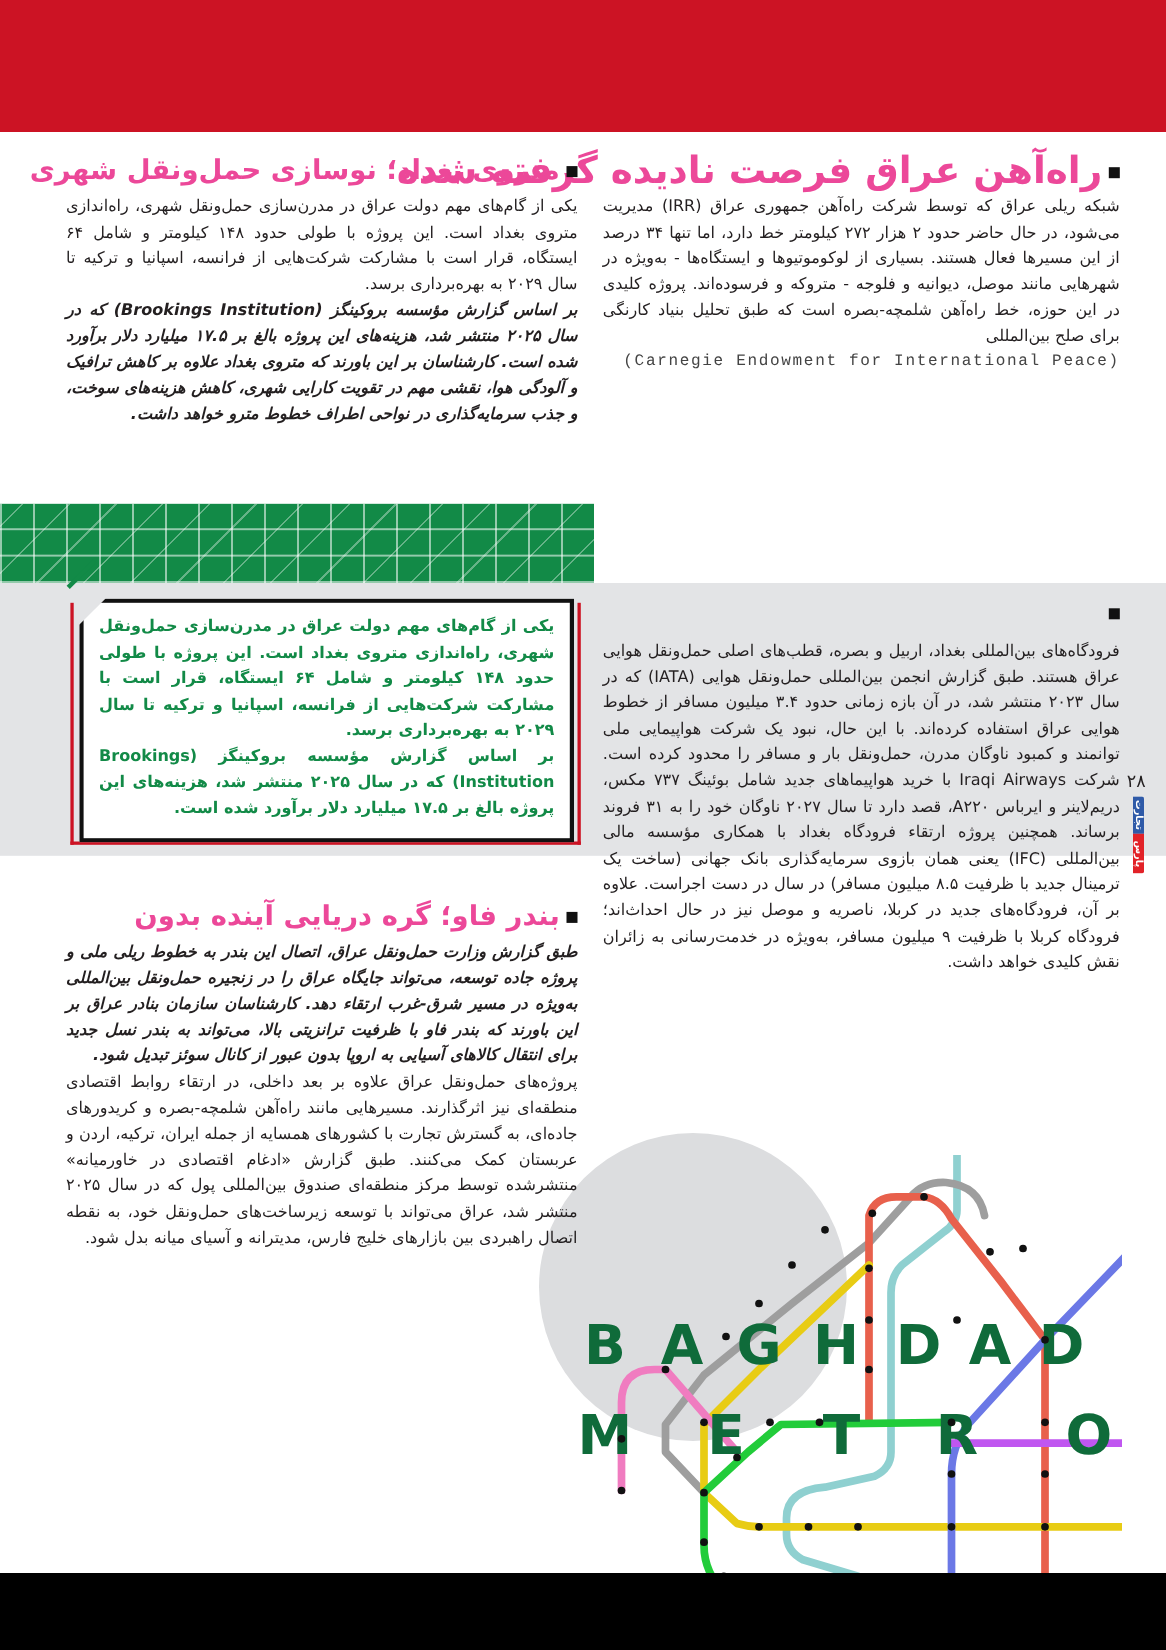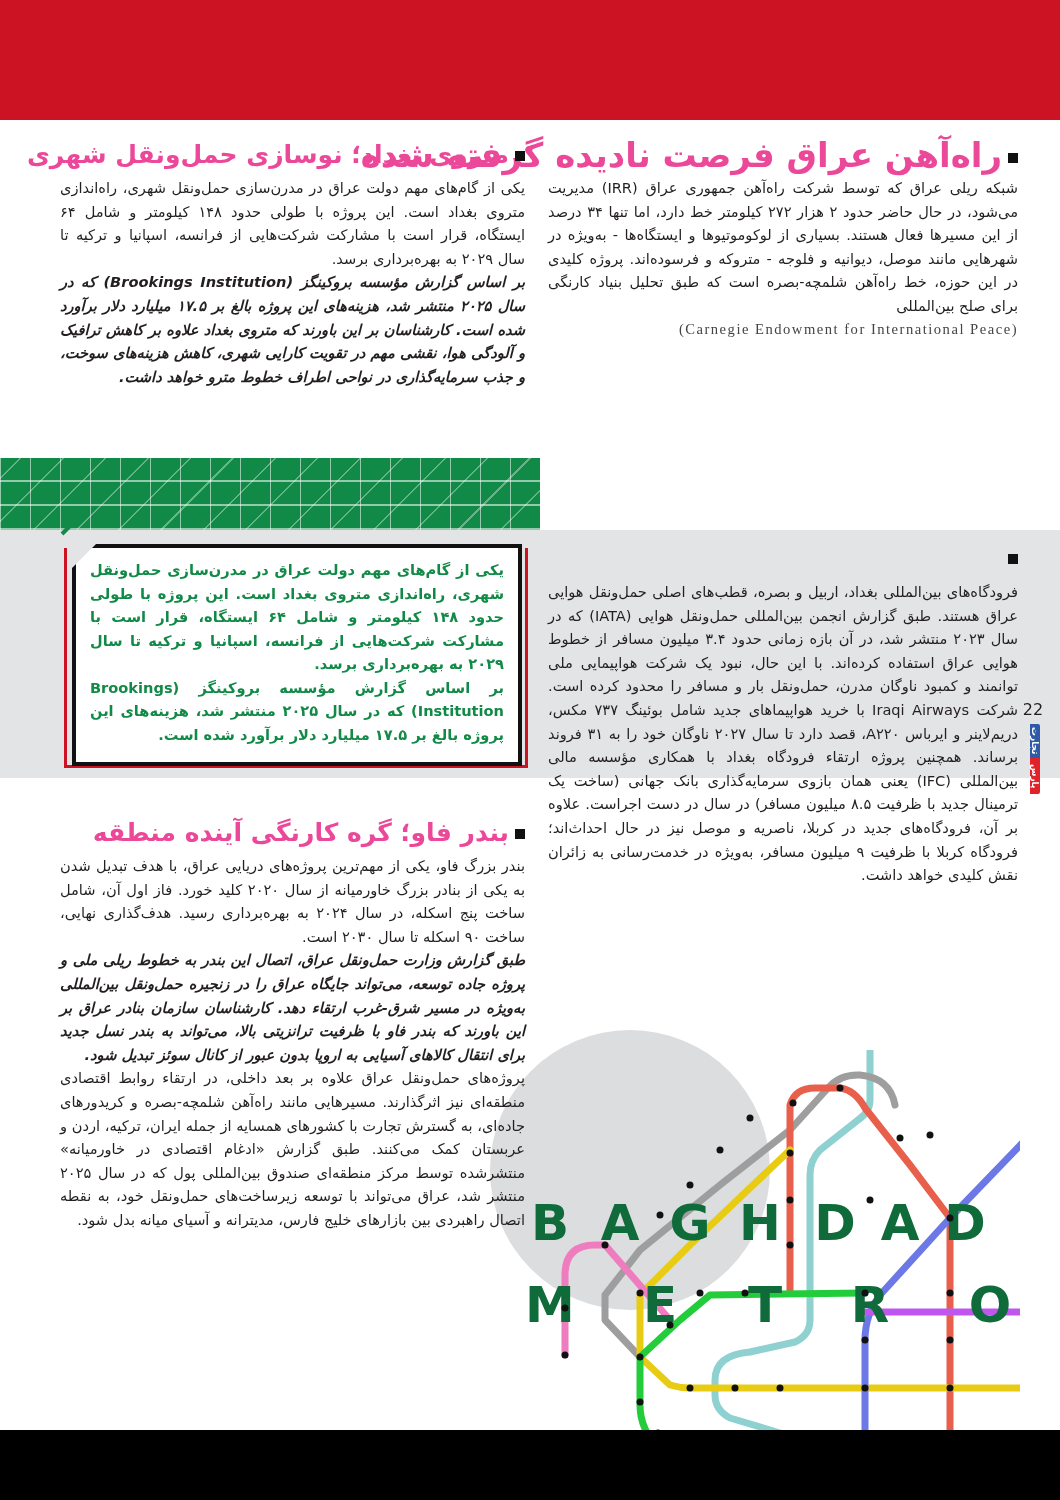--- a/index.html
+++ b/index.html
@@ -15,21 +15,21 @@
       linear-gradient(0deg, rgba(255,255,255,.55) 1.5px, transparent 1.5px);
     background-size:30px 24px;}
   .pattern:after{content:"";position:absolute;inset:0;
     background-image:repeating-linear-gradient(135deg, transparent 0 14px, rgba(255,255,255,.35) 14px 15.5px, transparent 15.5px 30px);}
   .col{position:absolute;text-align:justify;text-align-last:right;}
   .heading{color:#ec4899;font-weight:bold;font-size:24px;line-height:30px;margin-bottom:6px;white-space:nowrap;}
   .heading .sq{display:inline-block;width:10px;height:10px;background:#111;margin-left:6px;vertical-align:middle;}
   .body{font-size:14.6px;line-height:23.6px;color:#231f20;}
   .body p{margin:0;}
   .bold-italic{font-weight:bold;font-style:italic;}
-  .latin{font-family:Liberation Serif, serif;letter-spacing:1.5px;direction:ltr;unicode-bidi:embed;}
+  .latin{font-family:Liberation Mono, monospace;letter-spacing:1.5px;direction:ltr;unicode-bidi:embed;}
   .callout-outer{position:absolute;left:64px;top:548px;width:464px;height:220px;border-left:3px solid #cc1324;border-right:3px solid #cc1324;border-bottom:3px solid #cc1324;}
   .callout{position:absolute;left:72px;top:544px;width:450px;height:222px;background:#fff;border:4px solid #111;border-radius:0 0 0 0;padding:10px 14px 8px 14px;clip-path:polygon(0 24px,24px 0,100% 0,100% 100%,0 100%);}
   .callout-green{position:absolute;left:62px;top:532px;width:34px;height:4px;background:#128a47;transform:rotate(-45deg);transform-origin:left;}
   .callout-text{color:#128a47;font-weight:bold;font-size:14.6px;line-height:23.5px;text-align:justify;text-align-last:right;}
   .page-num{position:absolute;left:1016px;top:700px;width:34px;font-size:16px;color:#231f20;text-align:center;direction:ltr;}
   .brand{position:absolute;left:1018px;top:724px;width:22px;height:70px;border-radius:2px;overflow:hidden;}
   .brand .b1{height:34px;background:#2f5aa8;color:#fff;font-size:9px;writing-mode:vertical-rl;text-align:center;font-weight:bold;}
   .brand .b2{height:36px;background:#e22228;color:#fff;font-size:9px;writing-mode:vertical-rl;text-align:center;font-weight:bold;}
   .metro{position:absolute;left:510px;top:1050px;width:510px;height:450px;}
 </style>
@@ -68,30 +68,29 @@
 
 <section class="col" style="left:548px;top:540px;width:470px;">
   <h2 class="heading" style="font-size:26px;line-height:34px;">
     <span class="sq"></span><br>
   </h2>
   <div class="body">
     <p>فرودگاه‌های بین‌المللی بغداد، اربیل و بصره، قطب‌های اصلی حمل‌ونقل هوایی عراق هستند. طبق گزارش انجمن بین‌المللی حمل‌ونقل هوایی (IATA) که در سال ۲۰۲۳ منتشر شد، در آن بازه زمانی حدود ۳.۴ میلیون مسافر از خطوط هوایی عراق استفاده کرده‌اند. با این حال، نبود یک شرکت هواپیمایی ملی توانمند و کمبود ناوگان مدرن، حمل‌ونقل بار و مسافر را محدود کرده است. شرکت Iraqi Airways با خرید هواپیماهای جدید شامل بوئینگ ۷۳۷ مکس، دریم‌لاینر و ایرباس A۲۲۰، قصد دارد تا سال ۲۰۲۷ ناوگان خود را به ۳۱ فروند برساند. همچنین پروژه ارتقاء فرودگاه بغداد با همکاری مؤسسه مالی بین‌المللی (IFC) یعنی همان بازوی سرمایه‌گذاری بانک جهانی (ساخت یک ترمینال جدید با ظرفیت ۸.۵ میلیون مسافر) در سال در دست اجراست. علاوه بر آن، فرودگاه‌های جدید در کربلا، ناصریه و موصل نیز در حال احداث‌اند؛ فرودگاه کربلا با ظرفیت ۹ میلیون مسافر، به‌ویژه در خدمت‌رسانی به زائران نقش کلیدی خواهد داشت.</p>
   </div>
 </section>
 
-<div class="page-num">22</div>
+<div class="page-num">۲۸</div>
 <div class="brand">
   <div class="b1">تجارت</div>
   <div class="b2">پارس</div>
 </div>
 
 <section class="col" style="left:60px;top:818px;width:465px;">
-  <h2 class="heading" style="font-size:25px;"><span class="sq"></span><span>بندر فاو؛ گره کارنگی آینده منطقه</span></h2>
+  <h2 class="heading" style="font-size:25px;"><span class="sq"></span><span>بندر فاو؛ گره دریایی آینده بدون</span></h2>
   <div class="body">
-    <p>بندر بزرگ فاو، یکی از مهم‌ترین پروژه‌های دریایی عراق، با هدف تبدیل شدن به یکی از بنادر بزرگ خاورمیانه از سال ۲۰۲۰ کلید خورد. فاز اول آن، شامل ساخت پنج اسکله، در سال ۲۰۲۴ به بهره‌برداری رسید. هدف‌گذاری نهایی، ساخت ۹۰ اسکله تا سال ۲۰۳۰ است.</p>
     <p class="bold-italic">طبق گزارش وزارت حمل‌ونقل عراق، اتصال این بندر به خطوط ریلی ملی و پروژه جاده توسعه، می‌تواند جایگاه عراق را در زنجیره حمل‌ونقل بین‌المللی به‌ویژه در مسیر شرق-غرب ارتقاء دهد. کارشناسان سازمان بنادر عراق بر این باورند که بندر فاو با ظرفیت ترانزیتی بالا، می‌تواند به بندر نسل جدید برای انتقال کالاهای آسیایی به اروپا بدون عبور از کانال سوئز تبدیل شود.</p>
     <p>پروژه‌های حمل‌ونقل عراق علاوه بر بعد داخلی، در ارتقاء روابط اقتصادی منطقه‌ای نیز اثرگذارند. مسیرهایی مانند راه‌آهن شلمچه-بصره و کریدورهای جاده‌ای، به گسترش تجارت با کشورهای همسایه از جمله ایران، ترکیه، اردن و عربستان کمک می‌کنند. طبق گزارش «ادغام اقتصادی در خاورمیانه» منتشرشده توسط مرکز منطقه‌ای صندوق بین‌المللی پول که در سال ۲۰۲۵ منتشر شد، عراق می‌تواند با توسعه زیرساخت‌های حمل‌ونقل خود، به نقطه اتصال راهبردی بین بازارهای خلیج فارس، مدیترانه و آسیای میانه بدل شود.</p>
   </div>
 </section>
 
 <svg class="metro" viewBox="0 0 510 450" xmlns="http://www.w3.org/2000/svg">
   <g id="metro-lines" fill="none" stroke-width="7" stroke-linecap="round" stroke-linejoin="round">
       <path d="M360 0 L360 50 Q360 62 348 70 L310 100 Q300 110 300 125 L300 270 Q300 285 285 292 L240 302 Q205 305 205 330 L205 345 Q205 360 220 368 L270 383 Q285 390 300 410 L300 430" stroke="#8fd0d0"></path>
       <path d="M385 55 Q380 28 350 25 Q330 24 318 38 L280 80 L210 135 L130 200 L95 245 L95 270 L130 307" stroke="#9e9e9e"></path>
       <path d="M280 243 L280 55 Q285 38 305 38 L330 38 Q345 40 355 58 L400 115 L440 168 L440 385" stroke="#e8604c"></path>

